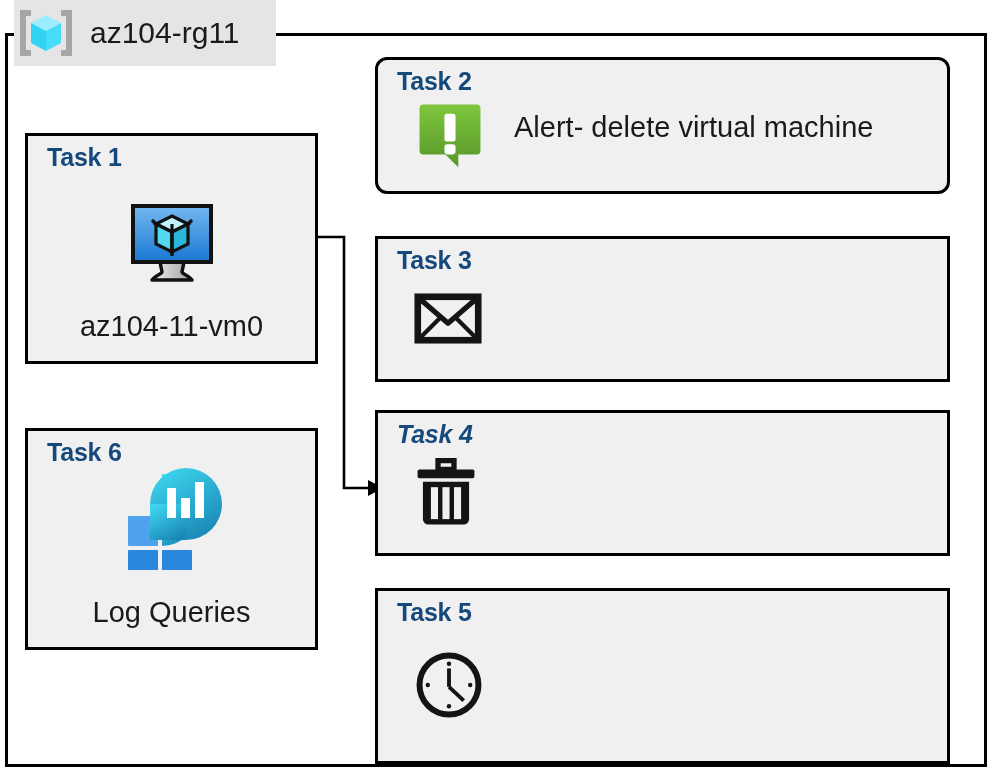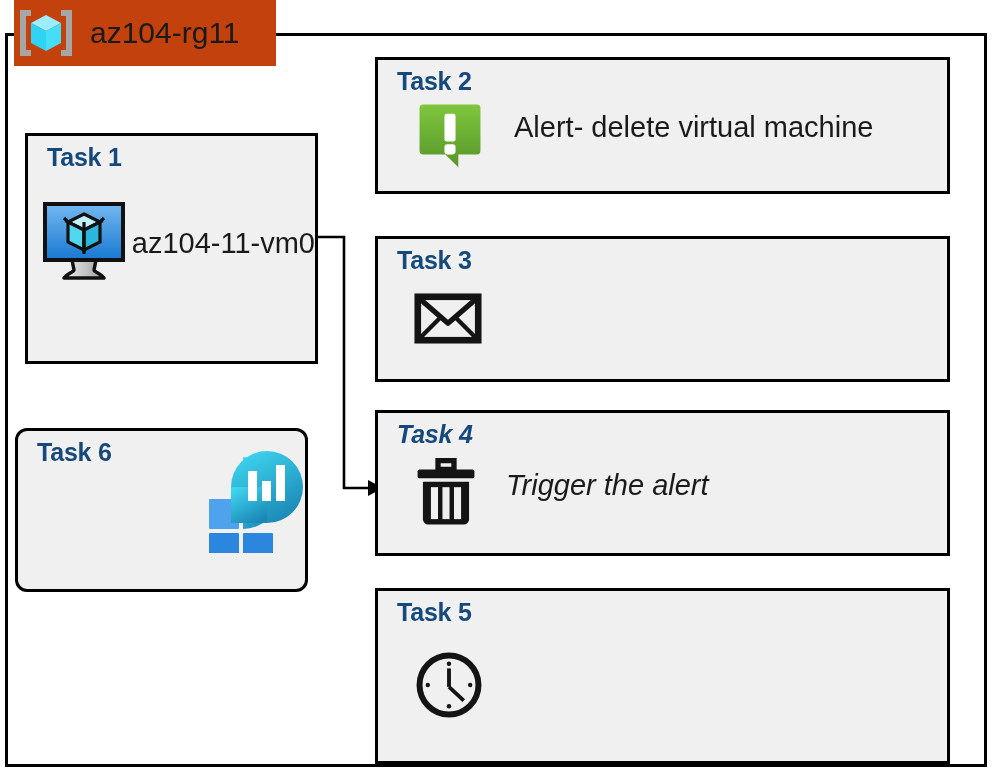--- a/index.html
+++ b/index.html
@@ -32,21 +32,21 @@
     border: 3px solid #000000;
     background: transparent;
   }
   
   .rg-header {
     position: absolute;
     left: 14px;
     top: 0px;
     width: 262px;
     height: 66px;
-    background: #c2410c;
+    background: #e5e5e5;
     display: flex;
     align-items: center;
     gap: 8px;
     z-index: 4;
   }
   .rg-title {
     font-size: 30px;
     color: #1a1a1a;
     white-space: nowrap;
     line-height: 1;
@@ -82,21 +82,21 @@
   .card-label {
     font-size: 29px;
     color: #1a1a1a;
     white-space: nowrap;
     line-height: 1;
   }
 
   
   .card-v {
     display: flex;
-    flex-direction: row;
+    flex-direction: column;
     align-items: center;
     justify-content: flex-end;
   }
   .card-v .icon-wrap {
     margin-bottom: 14px;
   }
   .card-v .card-label {
     margin-bottom: 20px;
     margin-top: 10px;
   }
@@ -115,22 +115,22 @@
     align-items: center;
     justify-content: center;
   }
   .card-h .card-label {
     margin-left: 28px;
     margin-top: 4px;
   }
 
   
   #card-task1 { left: 25px;  top: 133px; width: 293px; height: 231px; }
-  #card-task6 { left: 15px;  top: 428px; width: 293px; height: 164px; border-radius: 12px; }
-  #card-task2 { left: 375px; top: 57px;  width: 575px; height: 137px; }
+  #card-task6 { left: 25px;  top: 428px; width: 293px; height: 222px; }
+  #card-task2 { left: 375px; top: 57px;  width: 575px; height: 137px; border-radius: 12px; }
   #card-task3 { left: 375px; top: 236px; width: 575px; height: 146px; text-decoration: underline; }
   #card-task4 { left: 375px; top: 410px; width: 575px; height: 146px; font-style: italic; }
   #card-task5 { left: 375px; top: 588px; width: 575px; height: 176px; }
 
   
   .connector {
     position: absolute;
     left: 0;
     top: 0;
     width: 992px;
@@ -216,20 +216,21 @@
 
         <path d="M42 14 A36 36 0 1 1 42 86 L42 50 Z" fill="url(#lqCircle)" transform="translate(0,-6)"></path>
         <circle cx="66" cy="38" r="36" fill="url(#lqCircle)"></circle>
         <path d="M30 38 L66 38 L66 74 L30 74 Z" fill="url(#lqCircle)"></path>
 
         <rect x="47" y="22" width="9" height="30" fill="#FFFFFF"></rect>
         <rect x="61" y="32" width="9" height="20" fill="#FFFFFF"></rect>
         <rect x="75" y="16" width="9" height="36" fill="#FFFFFF"></rect>
       </svg>
     </div>
+    <div class="card-label">Log Queries</div>
   </div>
 
   <div class="card card-h" id="card-task2">
     <div class="card-title">Task 2</div>
     <div class="icon-wrap">
       <svg viewBox="0 0 78 78" width="72" height="72">
         <defs>
           <linearGradient id="alertG" x1="0" y1="0" x2="0" y2="1">
             <stop offset="0" stop-color="#7FC63D"></stop>
             <stop offset="1" stop-color="#57962A"></stop>
@@ -263,21 +264,20 @@
         <path d="M27 4 L45 4 L45 14 L27 14 Z" fill="none" stroke="#141414" stroke-width="6"></path>
 
         <rect x="4" y="14" width="64" height="10" rx="2" fill="#141414"></rect>
 
         <path d="M10 28 L62 28 L62 70 A6 6 0 0 1 56 76 L16 76 A6 6 0 0 1 10 70 Z" fill="#141414"></path>
         <rect x="19" y="34" width="8" height="36" fill="#F0F0F0"></rect>
         <rect x="32" y="34" width="8" height="36" fill="#F0F0F0"></rect>
         <rect x="45" y="34" width="8" height="36" fill="#F0F0F0"></rect>
       </svg>
     </div>
-    <div class="card-label">Trigger the alert</div>
   </div>
 
   <div class="card card-h" id="card-task5">
     <div class="card-title">Task 5</div>
     <div class="icon-wrap">
       <svg viewBox="0 0 76 76" width="70" height="70">
         <circle cx="38" cy="38" r="32" fill="none" stroke="#141414" stroke-width="6.5"></circle>
         <circle cx="38" cy="15" r="2.4" fill="#141414"></circle>
         <circle cx="61" cy="38" r="2.4" fill="#141414"></circle>
         <circle cx="38" cy="61" r="2.4" fill="#141414"></circle>

